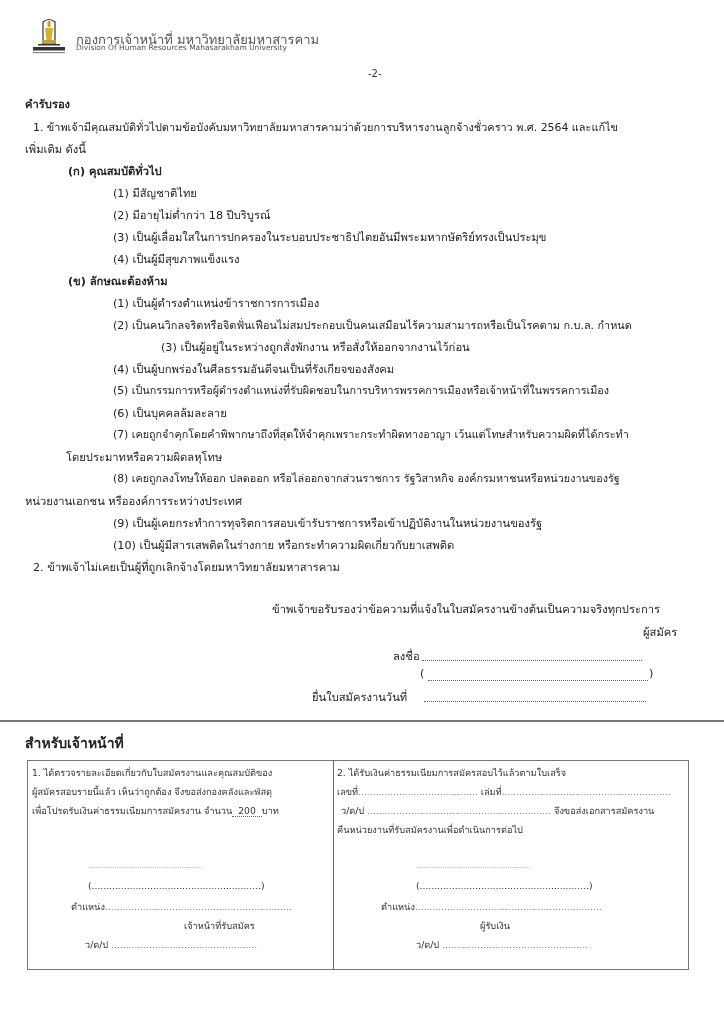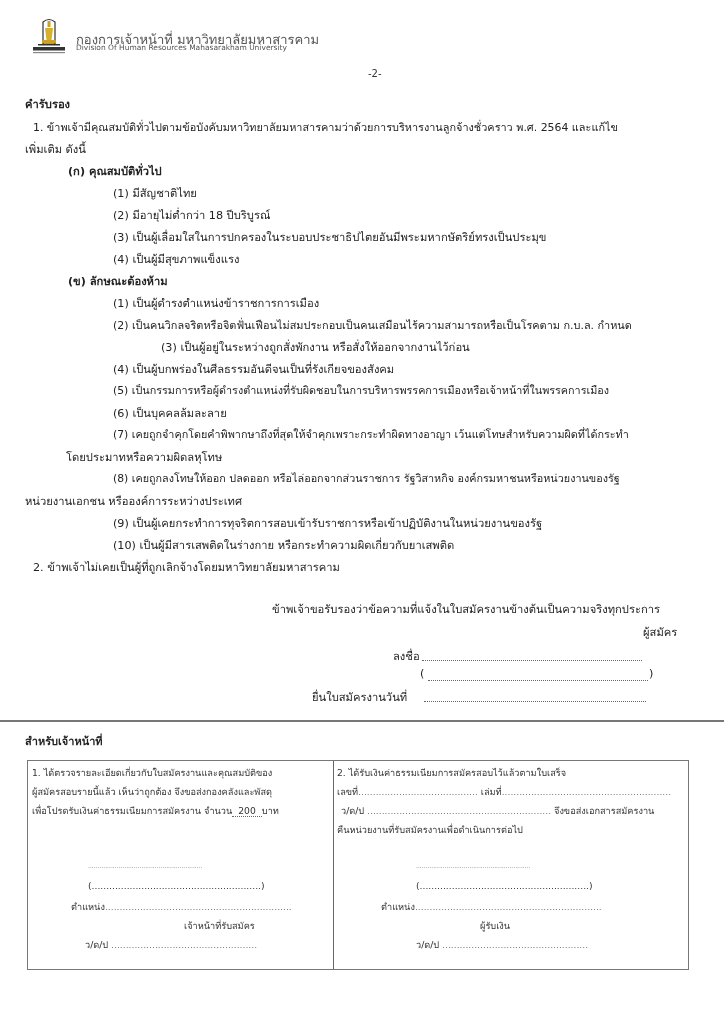--- a/index.html
+++ b/index.html
@@ -64,21 +64,21 @@
 <div class="abs" style="left:422px;top:660px;width:220px;border-bottom:1px dotted #666;"></div>
 <div class="abs doc" style="left:643px;top:623px;">ผู้สมัคร</div>
 <div class="abs doc" style="left:420px;top:667px;">(</div>
 <div class="abs" style="left:428px;top:680px;width:220px;border-bottom:1px dotted #666;"></div>
 <div class="abs doc" style="left:649px;top:667px;">)</div>
 <div class="abs doc" style="left:312px;top:688px;">ยื่นใบสมัครงานวันที่</div>
 <div class="abs" style="left:424px;top:701px;width:222px;border-bottom:1px dotted #666;"></div>
 
 <div class="hr"></div>
 
-<div class="abs doc bold" style="left:25px;top:732px;font-size:11px;">สำหรับเจ้าหน้าที่</div>
+<div class="abs doc bold" style="left:25px;top:732px;font-size:14px;">สำหรับเจ้าหน้าที่</div>
 
 <div class="tbl">
   <div class="mid"></div>
 </div>
 
 <div class="abs cell" style="left:32px;top:765px;">1. ได้ตรวจรายละเอียดเกี่ยวกับใบสมัครงานและคุณสมบัติของ</div>
 <div class="abs cell" style="left:32px;top:784px;">ผู้สมัครสอบรายนี้แล้ว เห็นว่าถูกต้อง จึงขอส่งกองคลังและพัสดุ</div>
 <div class="abs cell" style="left:32px;top:803px;">
   <span>เพื่อโปรดรับเงินค่าธรรมเนียมการสมัครงาน จำนวน</span><span style="border-bottom:1px dotted #666;padding:0 6px;">200</span><span>บาท</span>
 </div>

